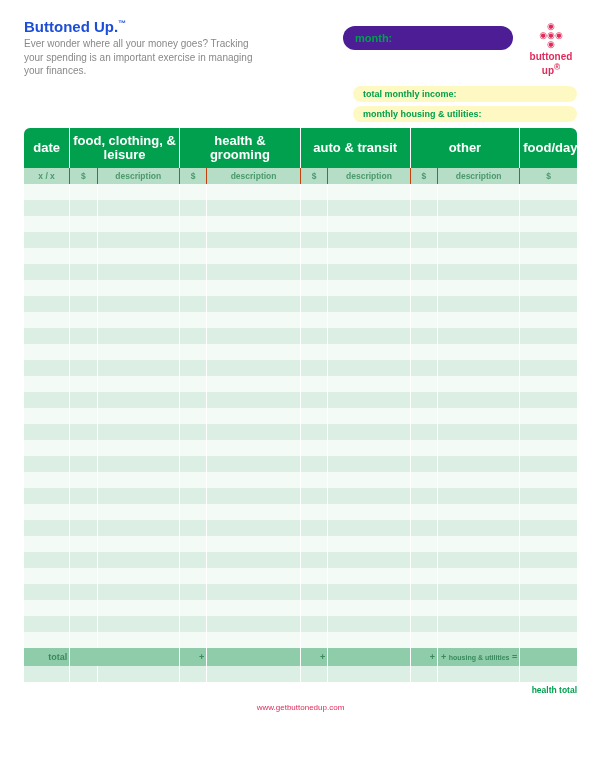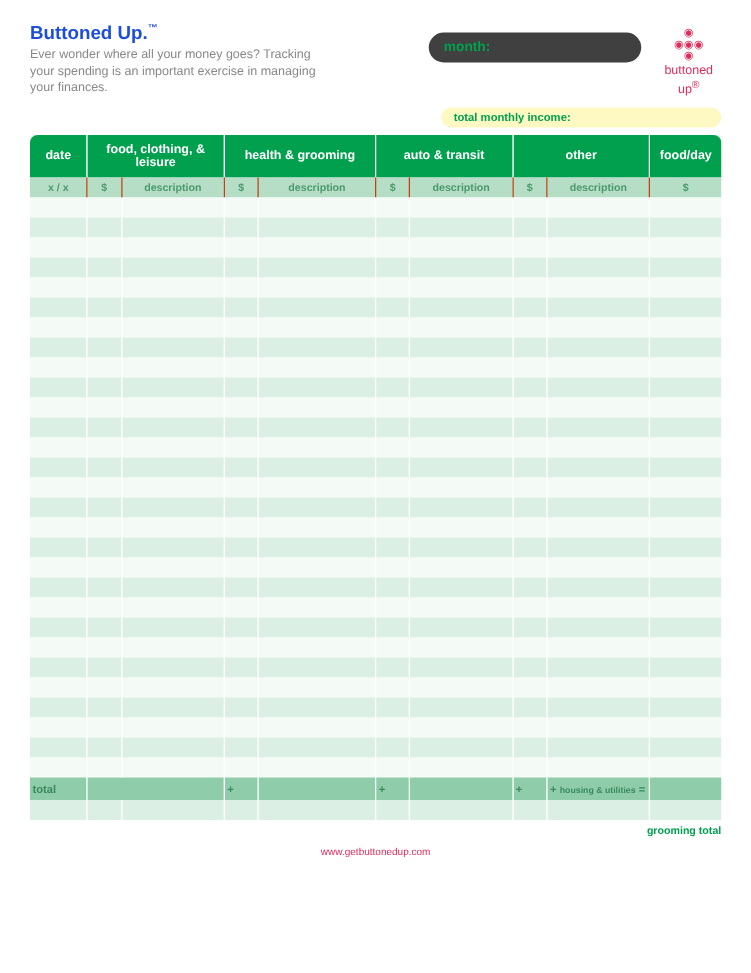--- a/index.html
+++ b/index.html
@@ -4,37 +4,37 @@
 <style>
 *{box-sizing:border-box;margin:0;padding:0}
 body{width:601px;height:778px;background:#fff;font-family:Arial,Helvetica,sans-serif;padding:20px 24px 8px}
 .hdr{display:flex;align-items:flex-start;gap:12px}
 .title-block{flex:1}
 .t1{color:#00a04e;font-size:18px;font-weight:400}
 .t1 b{font-size:24px;font-weight:700}
 .t2{color:#1d4ed8;font-size:15px;font-weight:600;margin-top:-2px}
 .t2 sup{font-size:8px}
 .intro{color:#888;font-size:10px;line-height:1.35;margin-top:2px;max-width:230px}
-.month-pill{background:#404040;border-radius:14px;padding:6px 12px;width:170px;color:#00a04e;font-size:11px;font-weight:600;margin-top:6px}
+.month-pill{background:#4c1d95;border-radius:14px;padding:6px 12px;width:170px;color:#00a04e;font-size:11px;font-weight:600;margin-top:6px}
 .logo{width:52px;text-align:center;margin-top:2px}
 .logo-icon{color:#e02b5a;font-size:9px;line-height:1}
-.logo-text{color:#e02b5a;font-size:10px;font-weight:400;margin-top:2px}
+.logo-text{color:#e02b5a;font-size:10px;font-weight:700;margin-top:2px}
 .sub-pills{margin-left:auto;width:224px;margin-top:8px}
 .sub-pill{background:#fef9c3;border-radius:10px;padding:3px 10px;color:#00a04e;font-size:9px;font-weight:600;margin-bottom:4px}
 .tbl{width:100%;border-collapse:collapse;margin-top:6px;table-layout:fixed}
-.tbl th{background:#00a04e;color:#fff;font-size:10px;font-weight:600;padding:6px 3px;border-right:1px solid #fff;line-height:1.1}
+.tbl th{background:#00a04e;color:#fff;font-size:13px;font-weight:600;padding:6px 3px;border-right:1px solid #fff;line-height:1.1}
 .tbl th:first-child{border-top-left-radius:6px}
 .tbl th:last-child{border-right:none;border-top-right-radius:6px}
 .subh td{background:#b6ddc5;color:#4a9a6d;font-size:8.5px;font-weight:600;padding:3px 2px;text-align:center;border-right:1px solid #c2410c}
 .subh td:last-child{border-right:none}
 .row td{height:16px;border-right:1px solid #fff;font-size:8px}
 .row td:last-child{border-right:none}
 .row.e td{background:#f4faf6}
 .row.o td{background:#dcefe4}
-.trow td{background:#8fccaa;color:#3a8a5e;font-size:9px;font-weight:600;padding:4px 2px;text-align:left;border-right:1px solid #fff}
+.trow td{background:#8fccaa;color:#3a8a5e;font-size:9px;font-weight:600;padding:4px 2px;text-align:right;border-right:1px solid #fff}
 .trow td:last-child{border-right:none}
 .frow td{background:#dcefe4;height:16px;border-right:1px solid #fff}
 .frow td:last-child{border-right:none}
 .mt{text-align:right;color:#00a04e;font-size:8.5px;font-weight:600;margin-top:3px}
 .url{text-align:center;color:#e02b5a;font-size:8px;margin-top:8px}
 .hu{font-size:7px;line-height:1}
 </style>
 </head>
 <body>
 
@@ -47,20 +47,21 @@
     <div class="month-pill">month:</div>
   </div>
   <div class="logo">
     <div class="logo-icon">◉<br>◉◉◉<br>◉</div>
     <div class="logo-text"><span>buttoned up</span><sup>®</sup></div>
   </div>
 </div>
 
 <div class="sub-pills">
   <div class="sub-pill">total monthly income:</div>
+  <div class="sub-pill">monthly housing &amp; utilities:</div>
 </div>
 
 <table class="tbl">
   <colgroup>
     <col style="width:40px">
       <col style="width:24px">
       <col style="width:72px">
     <col style="width:24px">
       <col style="width:82px">
       <col style="width:24px">
@@ -461,14 +462,14 @@
         <td></td>
         <td></td>
         <td></td>
         <td></td>
         <td></td>
         <td></td>
     </tr>
   </tfoot>
 </table>
 
-<div class="mt">grooming total</div>
+<div class="mt">health total</div>
 <div class="url">www.getbuttonedup.com</div>
 
 </body></html>

